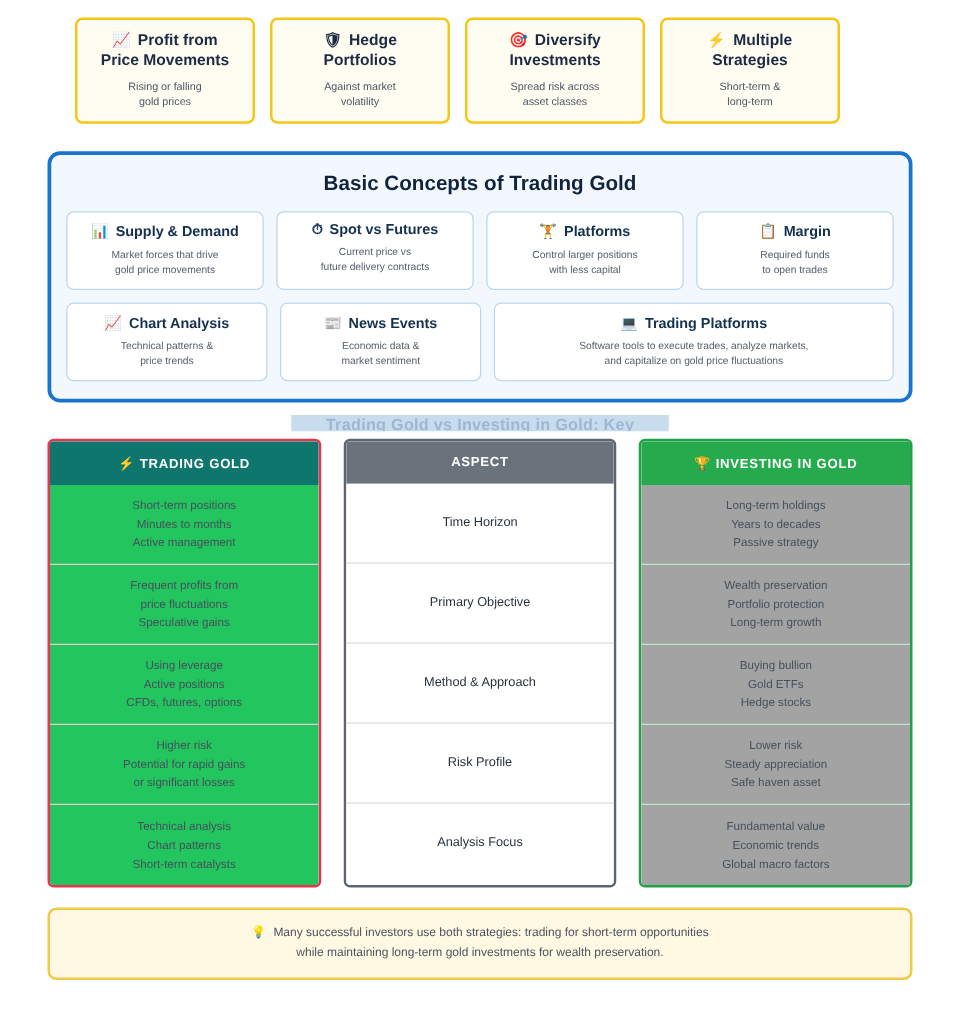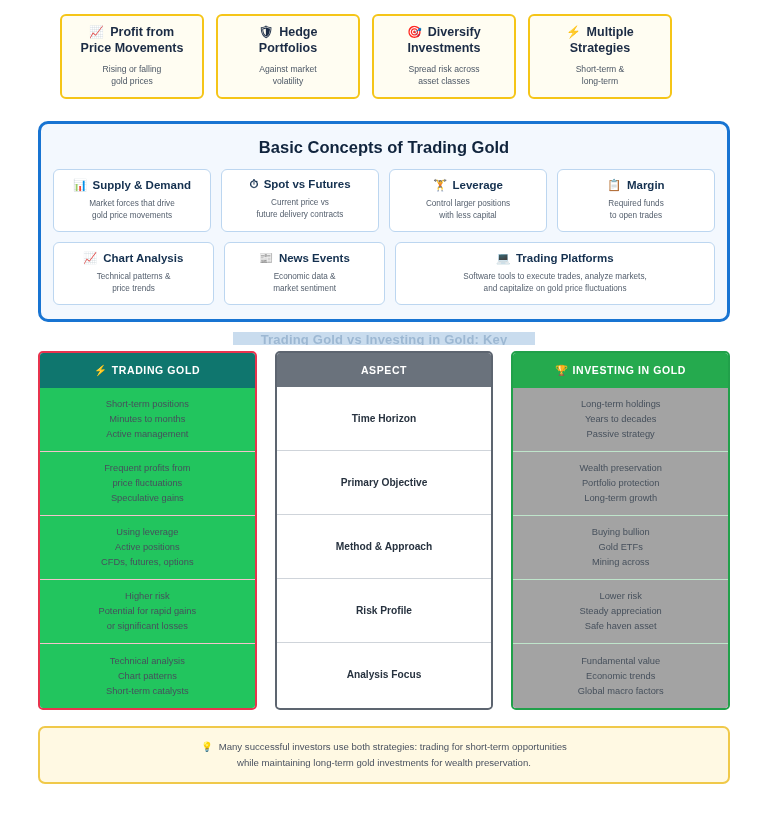--- a/index.html
+++ b/index.html
@@ -141,21 +141,21 @@
     font-size: 9.3px;
     line-height: 1.62;
     padding: 11px 6px;
     height: 64px;
     display: flex;
     flex-direction: column;
     justify-content: center;
     align-items: center;
   }
   .cell-trading { background: #22c55e; color: #46505c; border-bottom: 1px solid #f3c3cb; }
-  .cell-aspect  { background: #ffffff; color: #27323f; font-weight: bold; font-size: 10.2px; border-bottom: 1px solid #cfd4da; }
+  .cell-aspect  { background: #ffffff; color: #27323f; font-weight: normal; font-size: 10.2px; border-bottom: 1px solid #cfd4da; }
   .cell-invest  { background: #a3a3a3; color: #46505c; border-bottom: 1px solid #bfe5cb; }
   .cell:last-child { border-bottom: none; }
   .cell .line { display: block; }
 
   
   .footer-note {
     margin: 16px 38px 0 38px;
     background: #fff9e3;
     border: 2px solid #f0c94a;
     border-radius: 7px;
@@ -244,21 +244,21 @@
           <span>Spot vs Futures</span>
         </div>
         <div class="concept-desc">
           <span>Current price vs</span><br>
           <span>future delivery contracts</span>
         </div>
       </div>
       <div class="concept-card">
         <div class="concept-title">
           <span class="ico">🏋</span>
-          <span>Leverage</span>
+          <span>Platforms</span>
         </div>
         <div class="concept-desc">
           <span>Control larger positions</span><br>
           <span>with less capital</span>
         </div>
       </div>
       <div class="concept-card">
         <div class="concept-title">
           <span class="ico">📋</span>
           <span>Margin</span>
@@ -360,21 +360,21 @@
         <span class="line">Passive strategy</span>
       </div>
       <div class="cell cell-invest">
         <span class="line">Wealth preservation</span>
         <span class="line">Portfolio protection</span>
         <span class="line">Long-term growth</span>
       </div>
       <div class="cell cell-invest">
         <span class="line">Buying bullion</span>
         <span class="line">Gold ETFs</span>
-        <span class="line">Mining across</span>
+        <span class="line">Hedge stocks</span>
       </div>
       <div class="cell cell-invest">
         <span class="line">Lower risk</span>
         <span class="line">Steady appreciation</span>
         <span class="line">Safe haven asset</span>
       </div>
       <div class="cell cell-invest">
         <span class="line">Fundamental value</span>
         <span class="line">Economic trends</span>
         <span class="line">Global macro factors</span>

